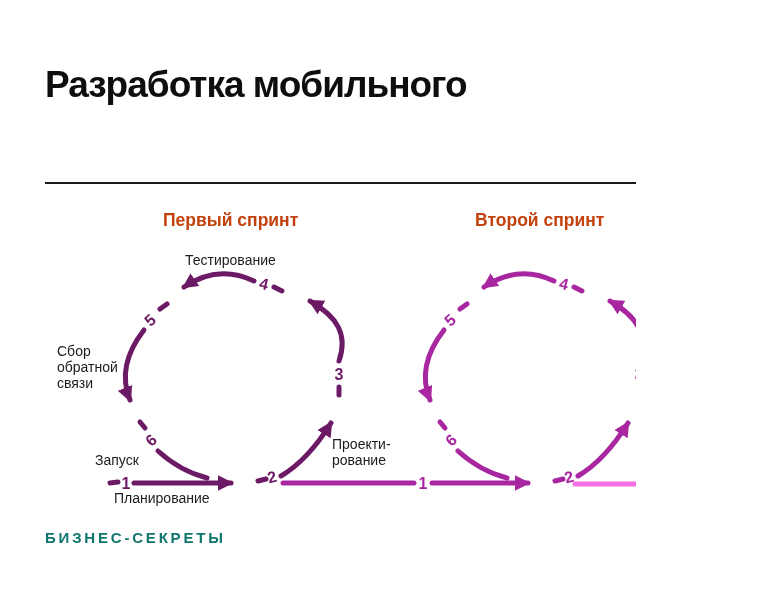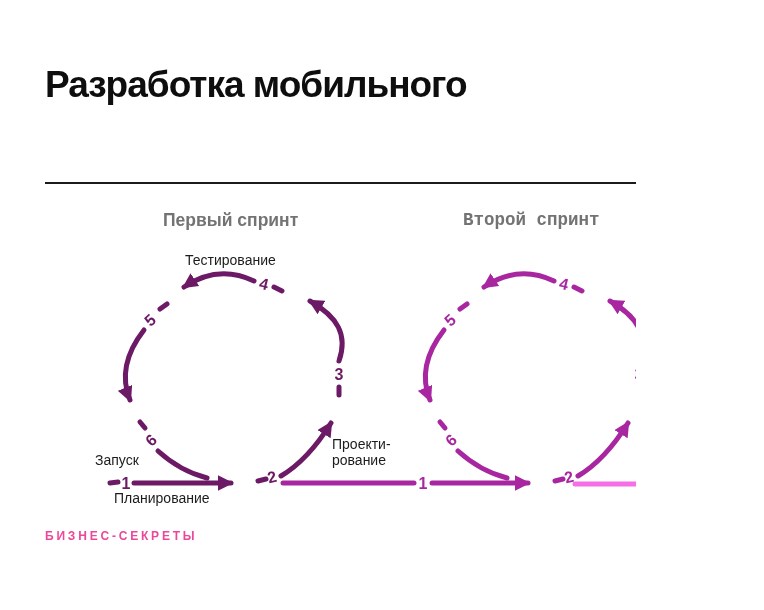--- a/index.html
+++ b/index.html
@@ -10,24 +10,24 @@
   }
   .title-block { position:absolute; left:45px; top:63px; }
   .title-line {
     font-size:37px; font-weight:bold; letter-spacing:-1px;
     line-height:43px; color:#0e0e0e; white-space:nowrap;
   }
   .rule { position:absolute; left:45px; top:182px; width:674px; height:2px; background:#1b1b1b; }
 
   .sprint-header {
     position:absolute; top:210px; font-size:17.5px; font-weight:bold;
-    color:#737373; white-space:nowrap;
+    color:#c2410c; white-space:nowrap;
   }
   .sprint-header.s1 { left:163px; }
-  .sprint-header.s2 { left:463px;font-family:Liberation Mono, monospace; }
+  .sprint-header.s2 { left:475px; }
 
   .step-label {
     position:absolute; font-size:14px; line-height:16px;
     color:#1c1c1c; white-space:nowrap;
   }
   .lbl-testing   { left:185px; top:252px; }
   .lbl-prototype { left:342px; top:296px; }
   .lbl-feedback  { left:57px;  top:343px; }
   .lbl-launch    { left:95px;  top:452px; }
   .lbl-planning  { left:114px; top:490px; }
@@ -40,22 +40,22 @@
   .hint-stroke { stroke:#F56FE6; }
   .num {
     font-family:"Liberation Sans", sans-serif; font-size:16px; font-weight:bold;
     text-anchor:middle;
   }
   .s1-fill { fill:#6C1A65; }
   .s2-fill { fill:#A827A1; }
 
   .brand {
     position:absolute; left:45px; top:529px;
-    font-size:12px; font-weight:bold; letter-spacing:2.8px;
-    color:#ec4899; white-space:nowrap;
+    font-size:15px; font-weight:bold; letter-spacing:2.8px;
+    color:#0f766e; white-space:nowrap;
   }
 </style>
 </head>
 <body>
 
 <div class="canvas">
 
   <div class="title-block">
     <div class="title-line">Разработка мобильного</div>
   </div>
@@ -127,20 +127,25 @@
       <text class="num s2-fill" transform="translate(151 440) rotate(-42)" dy="0.35em">6</text>
       <path class="arc s2-stroke" d="M158 451 Q180 471 207 478"></path>
     </g>
 
     <path class="arc hint-stroke" d="M575 484 L720 484" stroke-linecap="butt"></path>
   </svg>
 
   <div class="step-label lbl-testing">
     <div>Тестирование</div>
   </div>
+  <div class="step-label lbl-feedback">
+    <div>Сбор</div>
+    <div>обратной</div>
+    <div>связи</div>
+  </div>
   <div class="step-label lbl-launch">
     <div>Запуск</div>
   </div>
   <div class="step-label lbl-planning">
     <div>Планирование</div>
   </div>
   <div class="step-label lbl-design">
     <div>Проекти-</div>
     <div>рование</div>
   </div>

